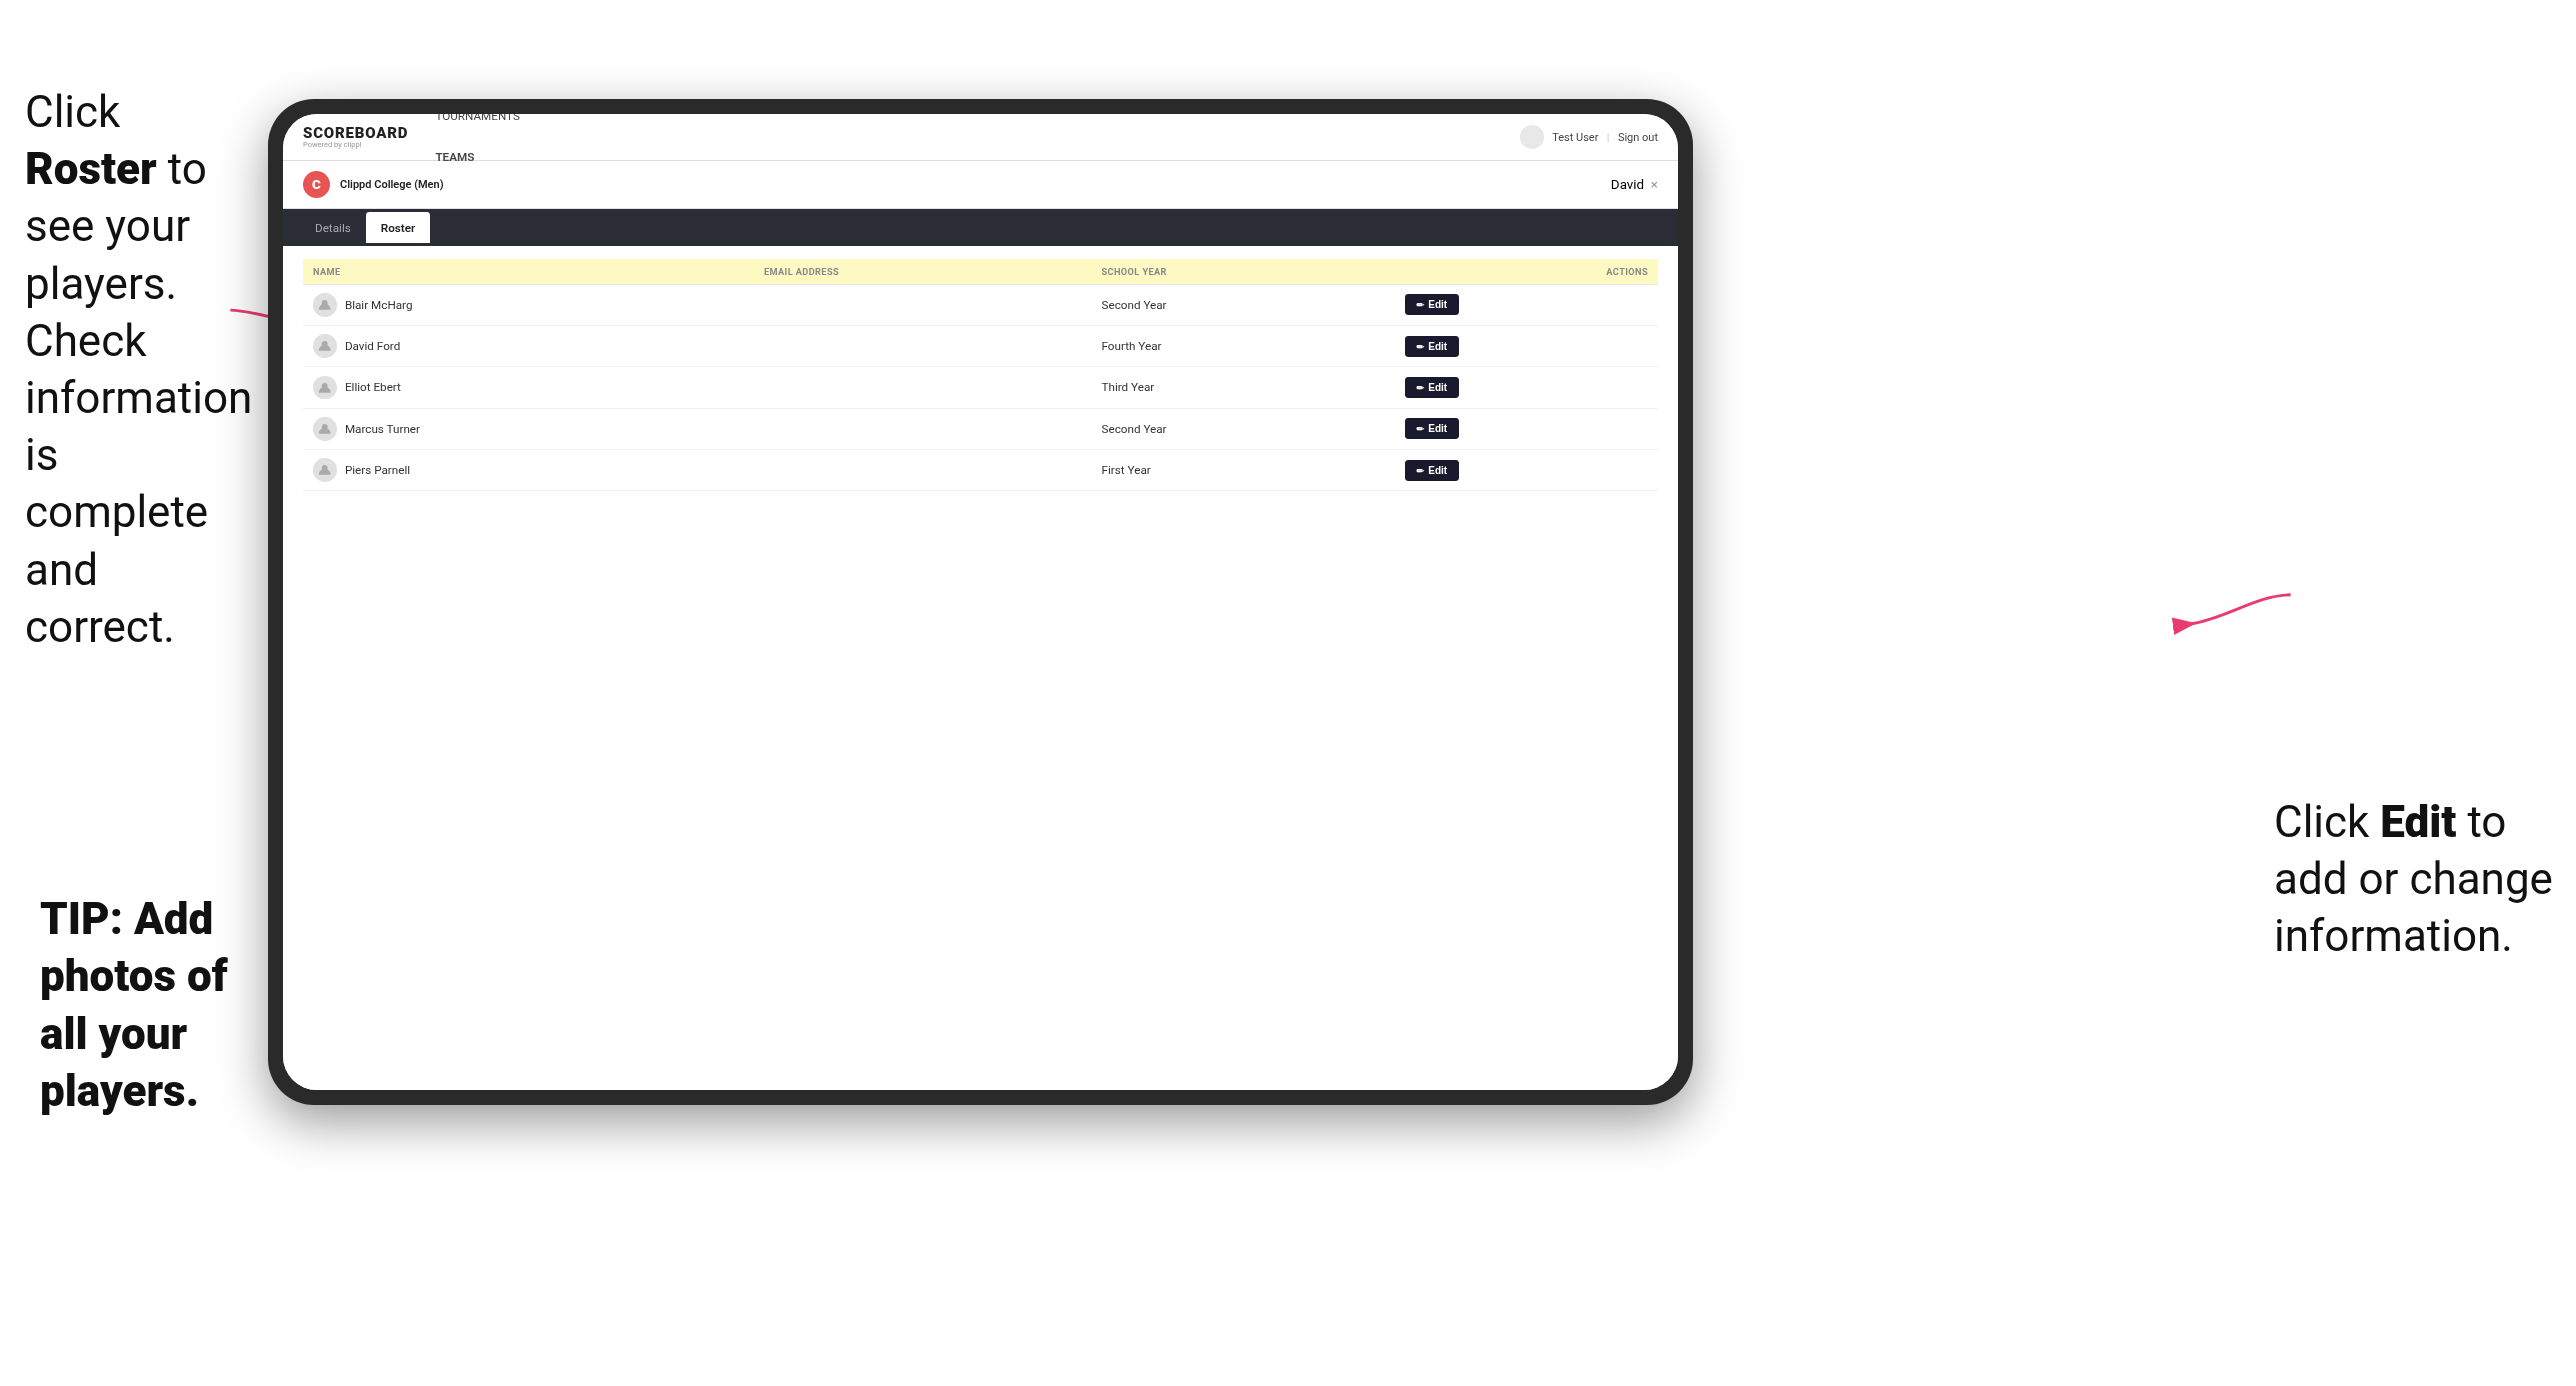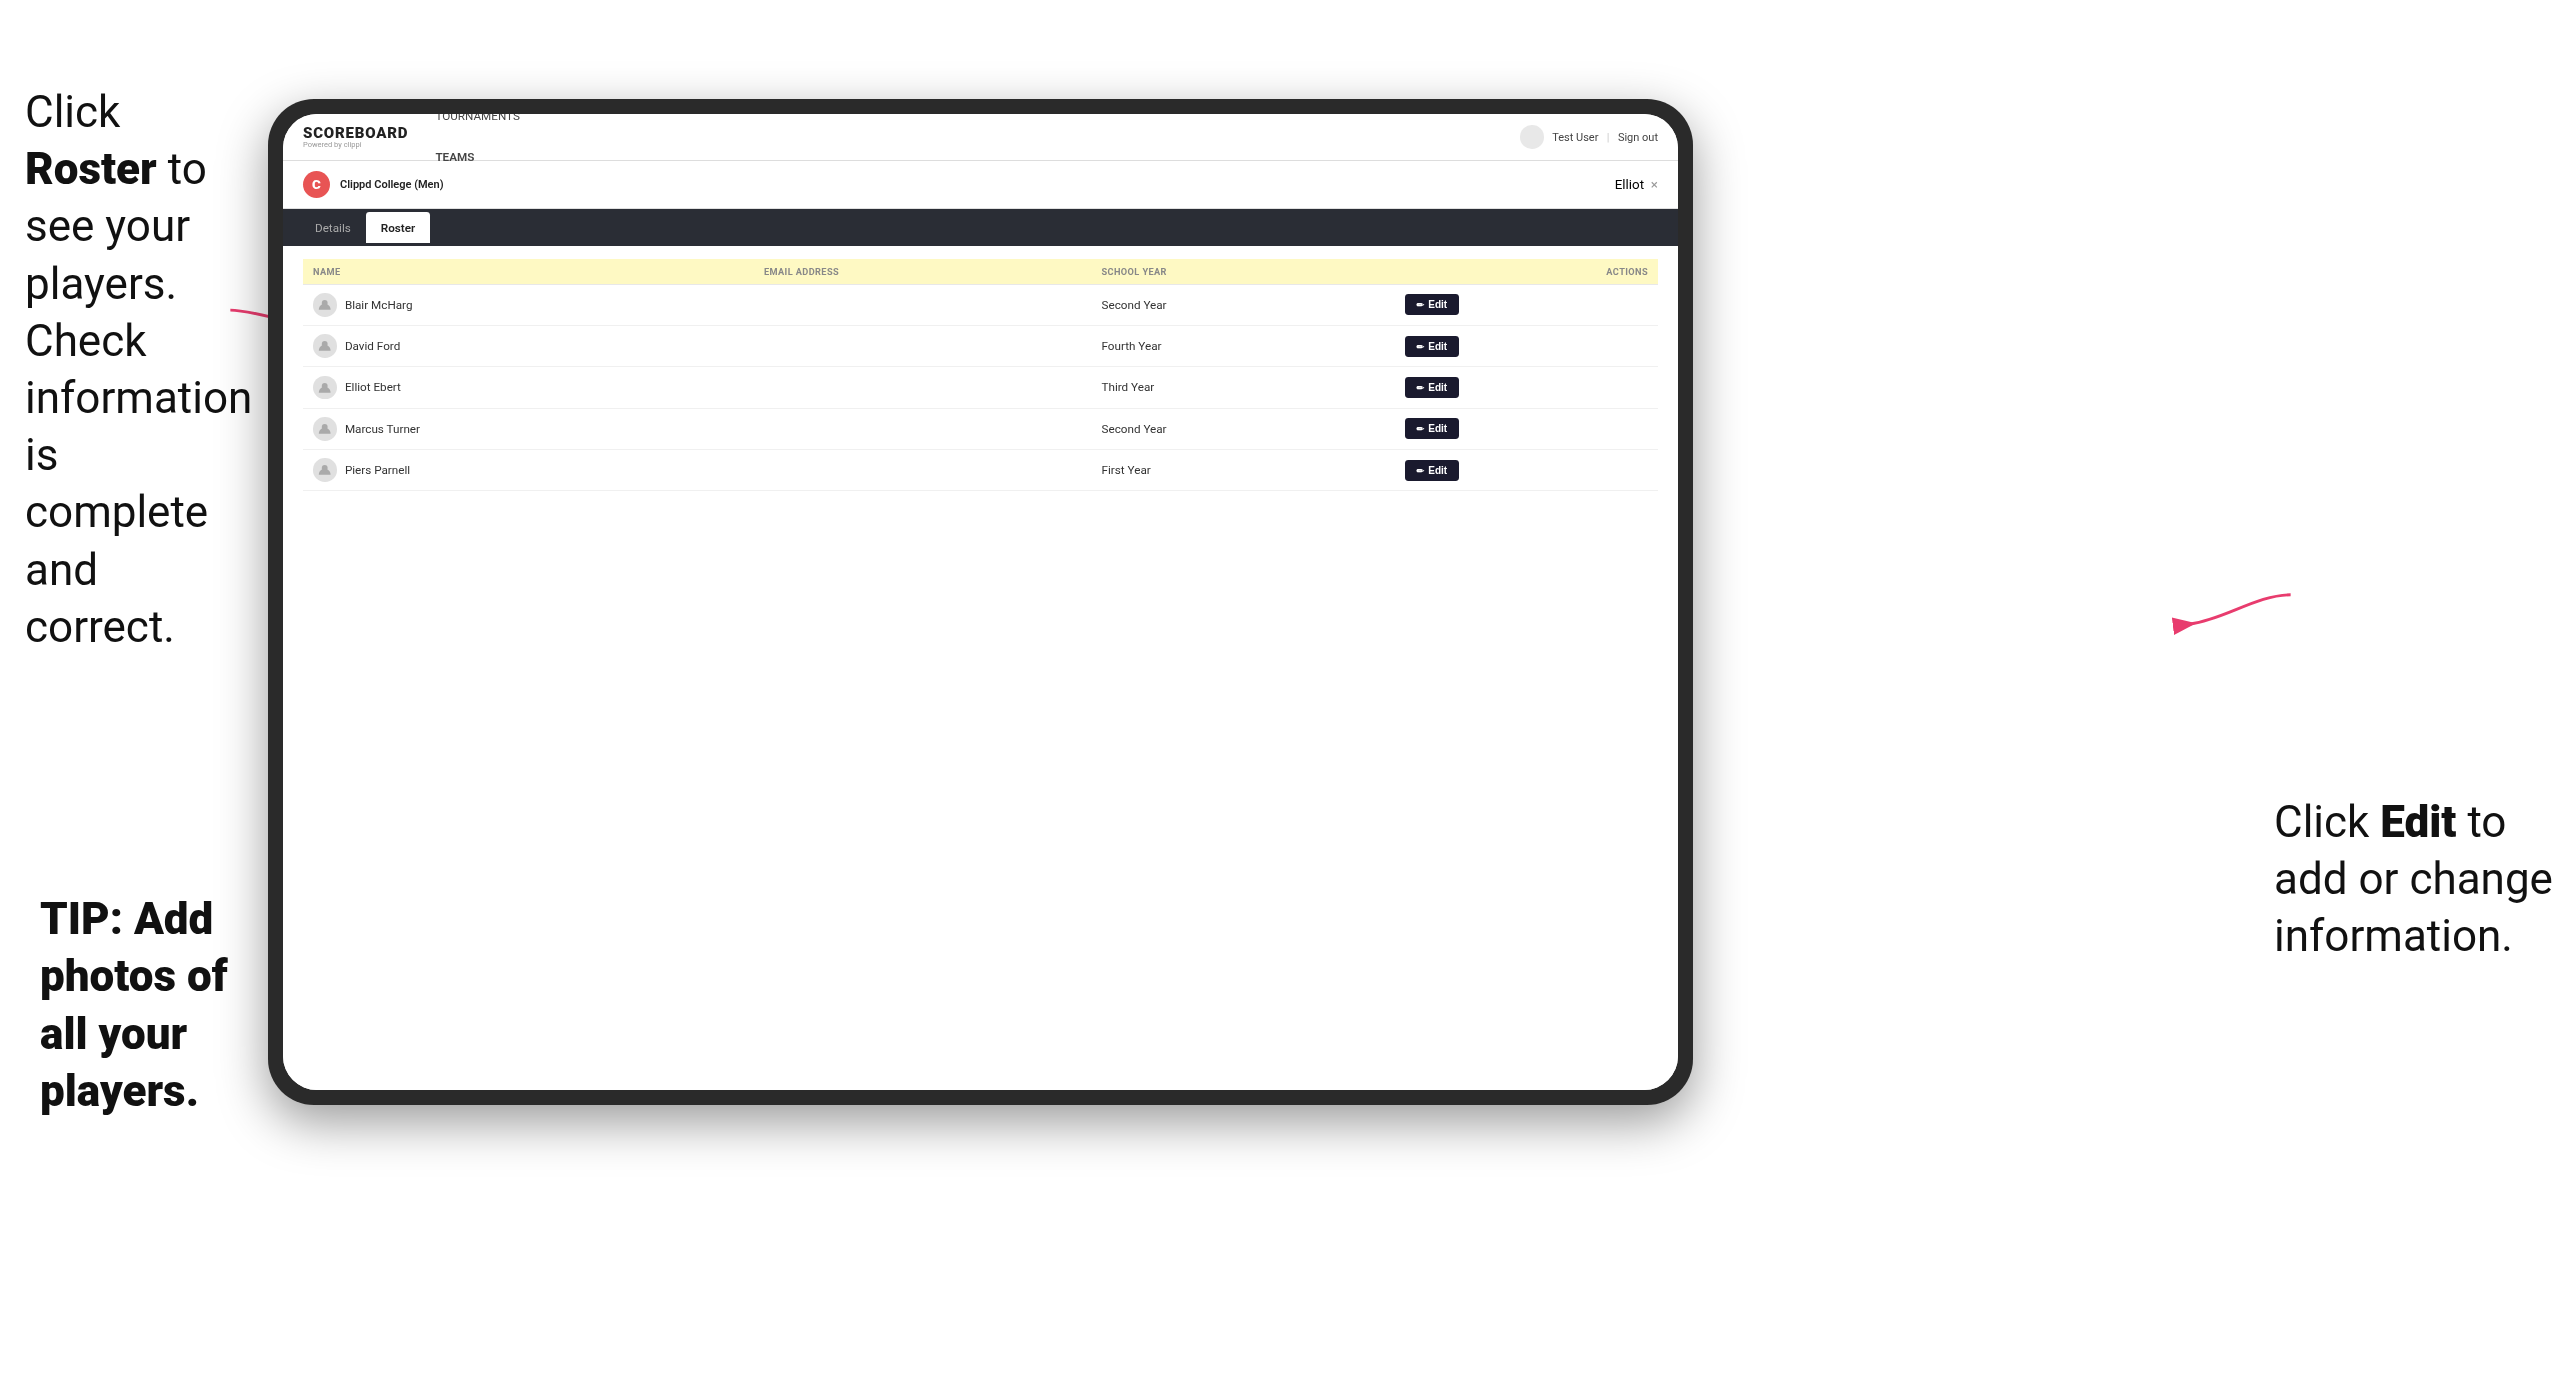--- a/index.html
+++ b/index.html
@@ -368,21 +368,21 @@
           <span>Sign out</span>
         </div>
       </div>
 
       <div class="team-header">
         <div class="team-info">
           <div class="team-logo">C</div>
           <span class="team-name">Clippd College (Men)</span>
         </div>
         <div>
-          <span>Elliot</span>
+          <span>David</span>
           <span class="cancel-x">×</span>
         </div>
       </div>
 
       <div class="tab-bar">
         <div class="tab">Details</div>
         <div class="tab active">Roster</div>
       </div>
 
       <div class="content-area">

